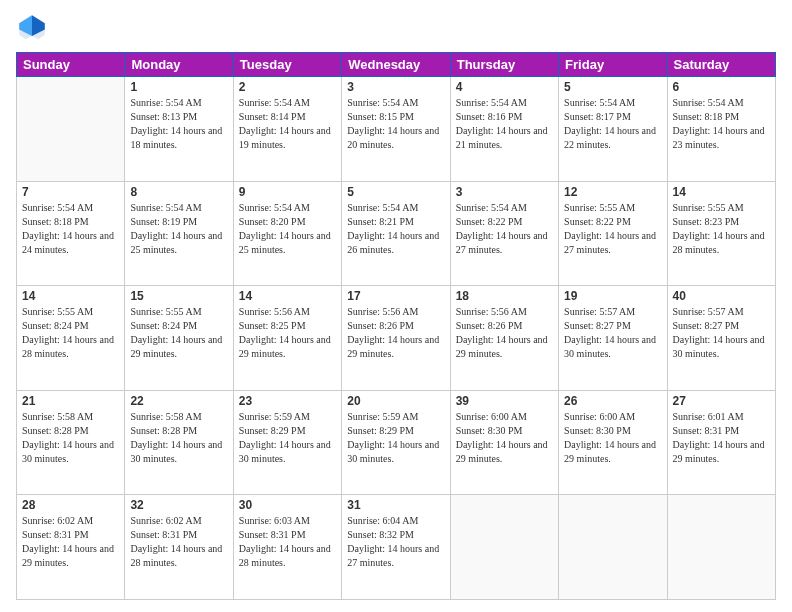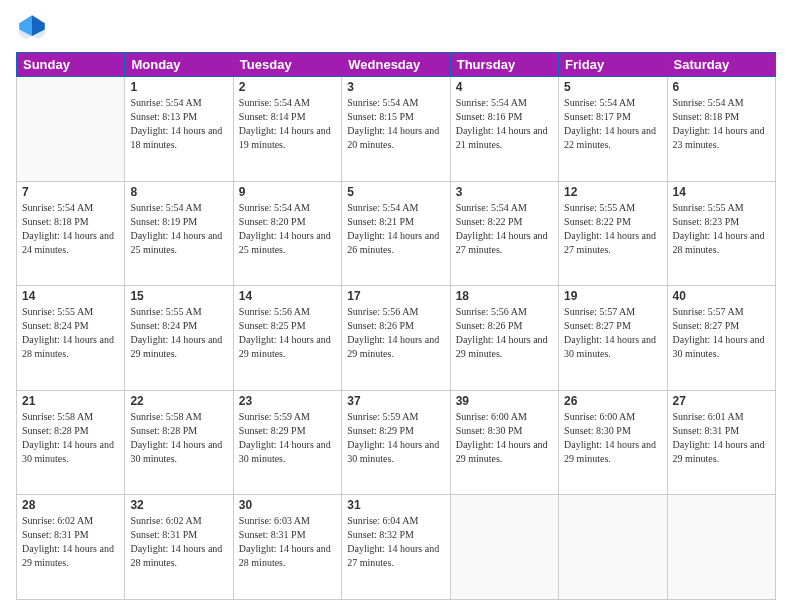--- a/index.html
+++ b/index.html
@@ -221,21 +221,21 @@
           </td>
           <td>
             <div class="day-num">22</div>
             <div class="cell-info">Sunrise: 5:58 AM<br>Sunset: 8:28 PM<br>Daylight: 14 hours and 30 minutes.</div>
           </td>
           <td>
             <div class="day-num">23</div>
             <div class="cell-info">Sunrise: 5:59 AM<br>Sunset: 8:29 PM<br>Daylight: 14 hours and 30 minutes.</div>
           </td>
           <td>
-            <div class="day-num">37</div>
+            <div class="day-num">20</div>
             <div class="cell-info">Sunrise: 5:59 AM<br>Sunset: 8:29 PM<br>Daylight: 14 hours and 30 minutes.</div>
           </td>
           <td>
             <div class="day-num">39</div>
             <div class="cell-info">Sunrise: 6:00 AM<br>Sunset: 8:30 PM<br>Daylight: 14 hours and 29 minutes.</div>
           </td>
           <td>
             <div class="day-num">26</div>
             <div class="cell-info">Sunrise: 6:00 AM<br>Sunset: 8:30 PM<br>Daylight: 14 hours and 29 minutes.</div>
           </td>

